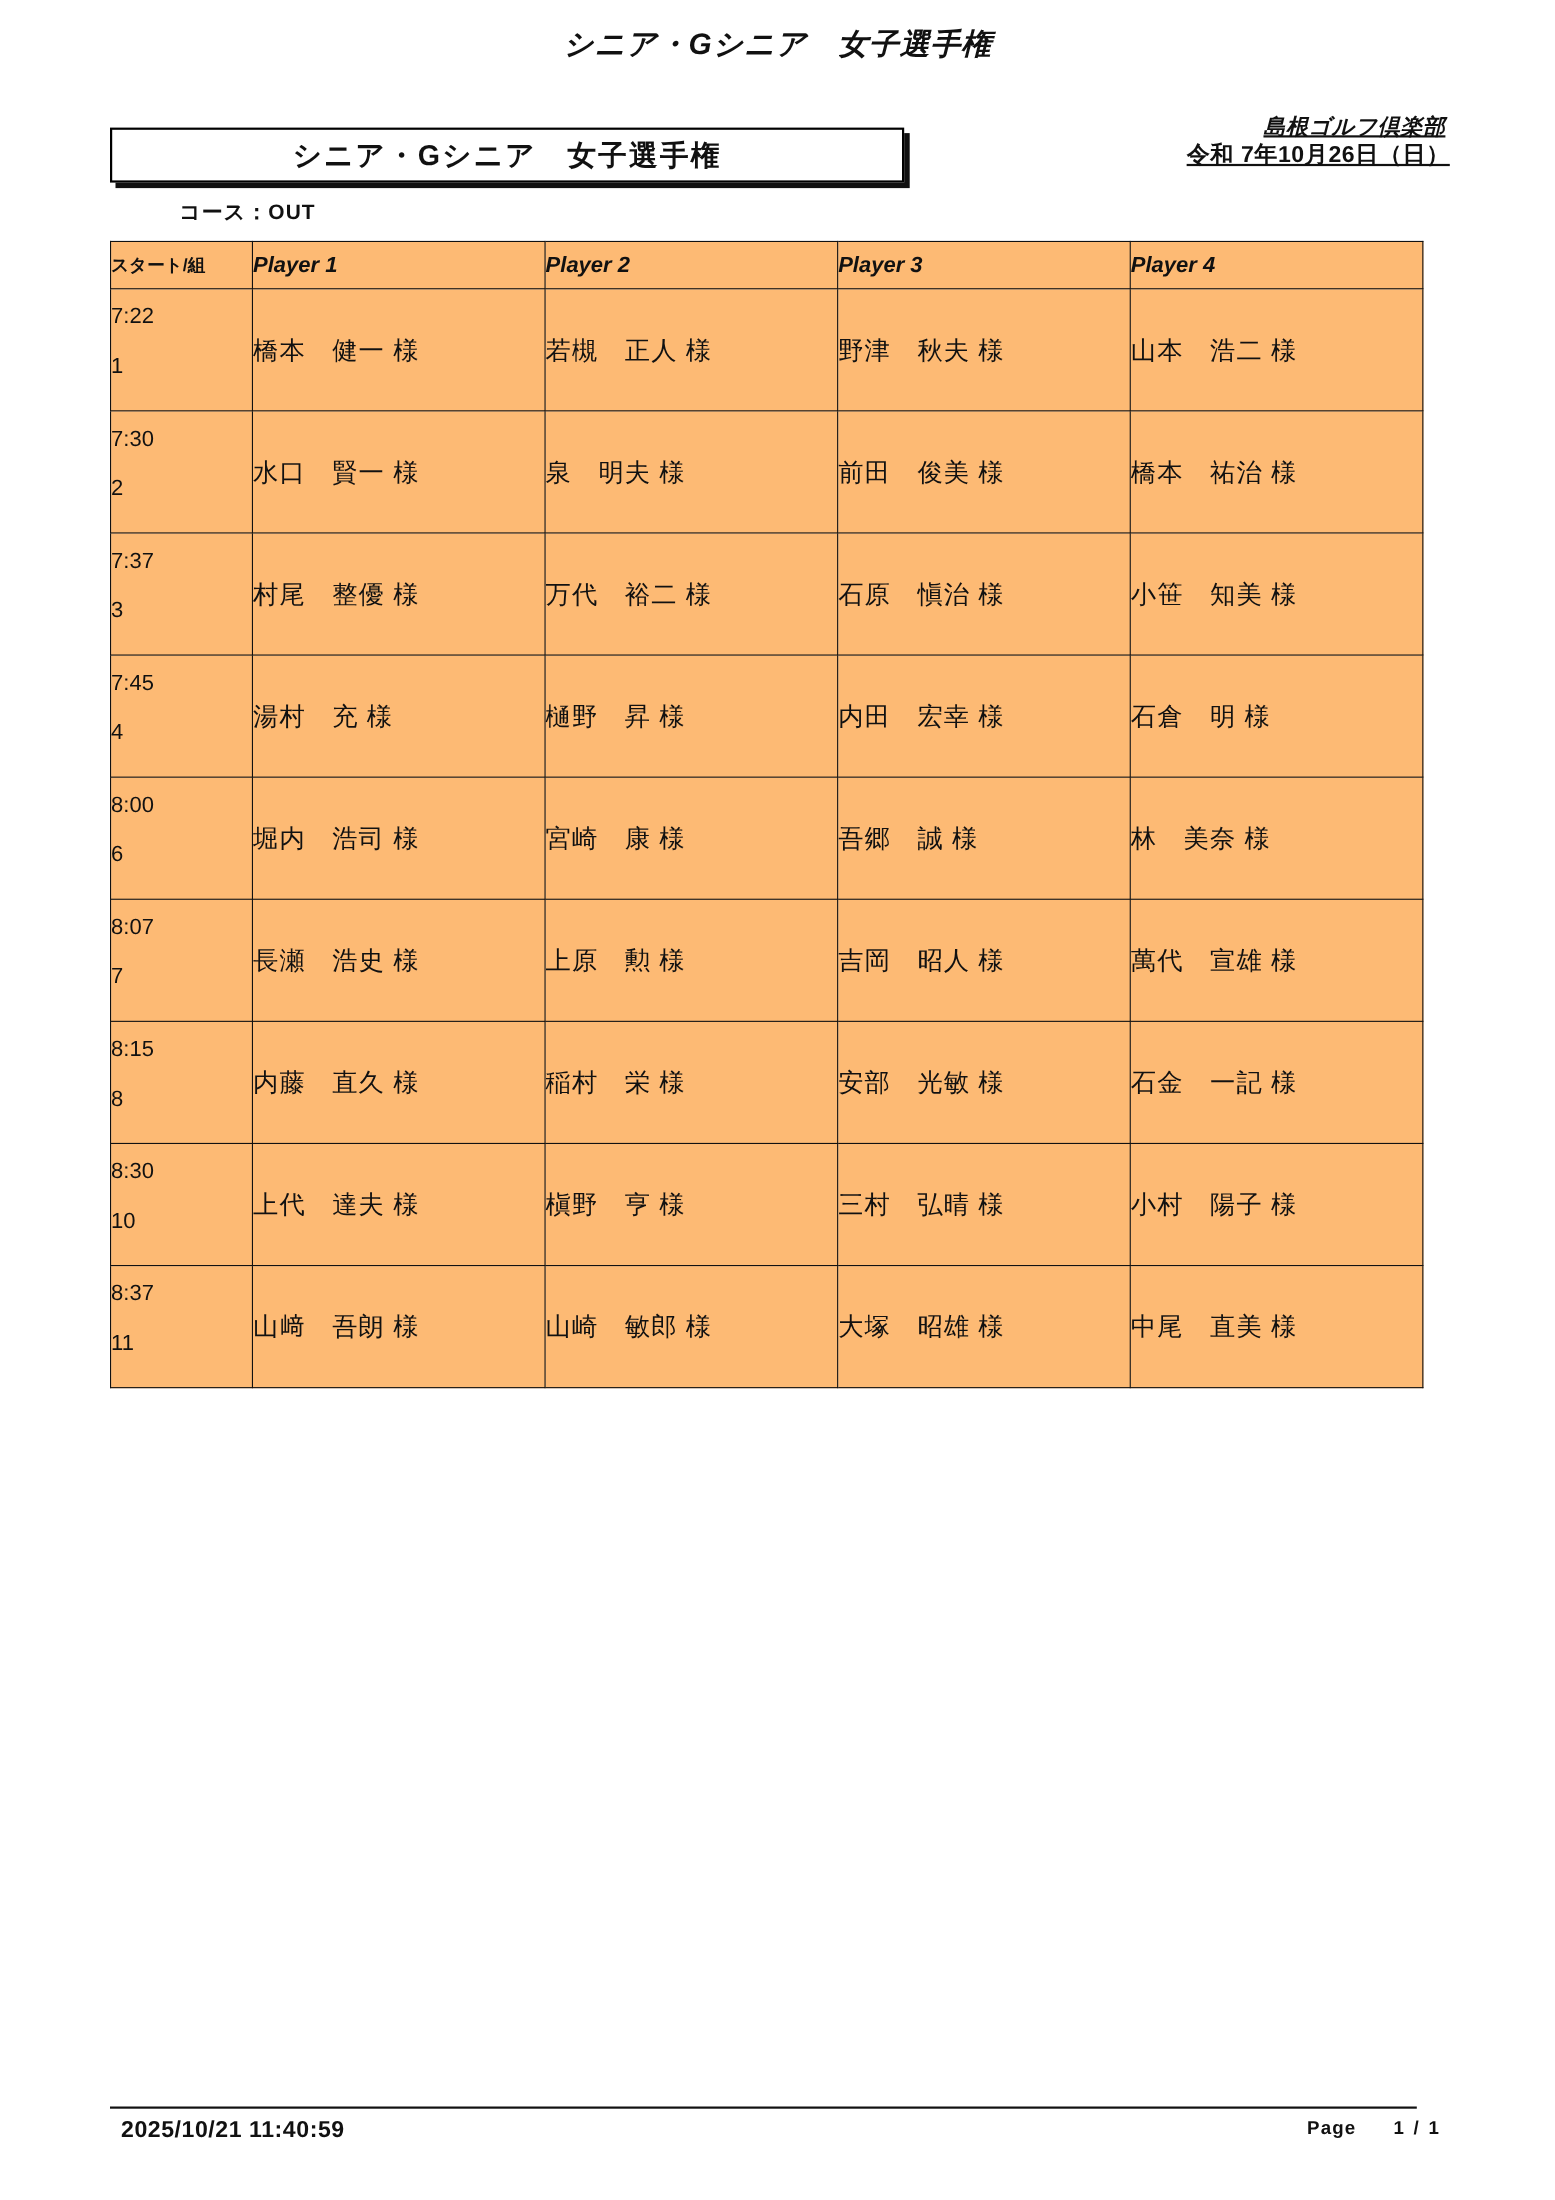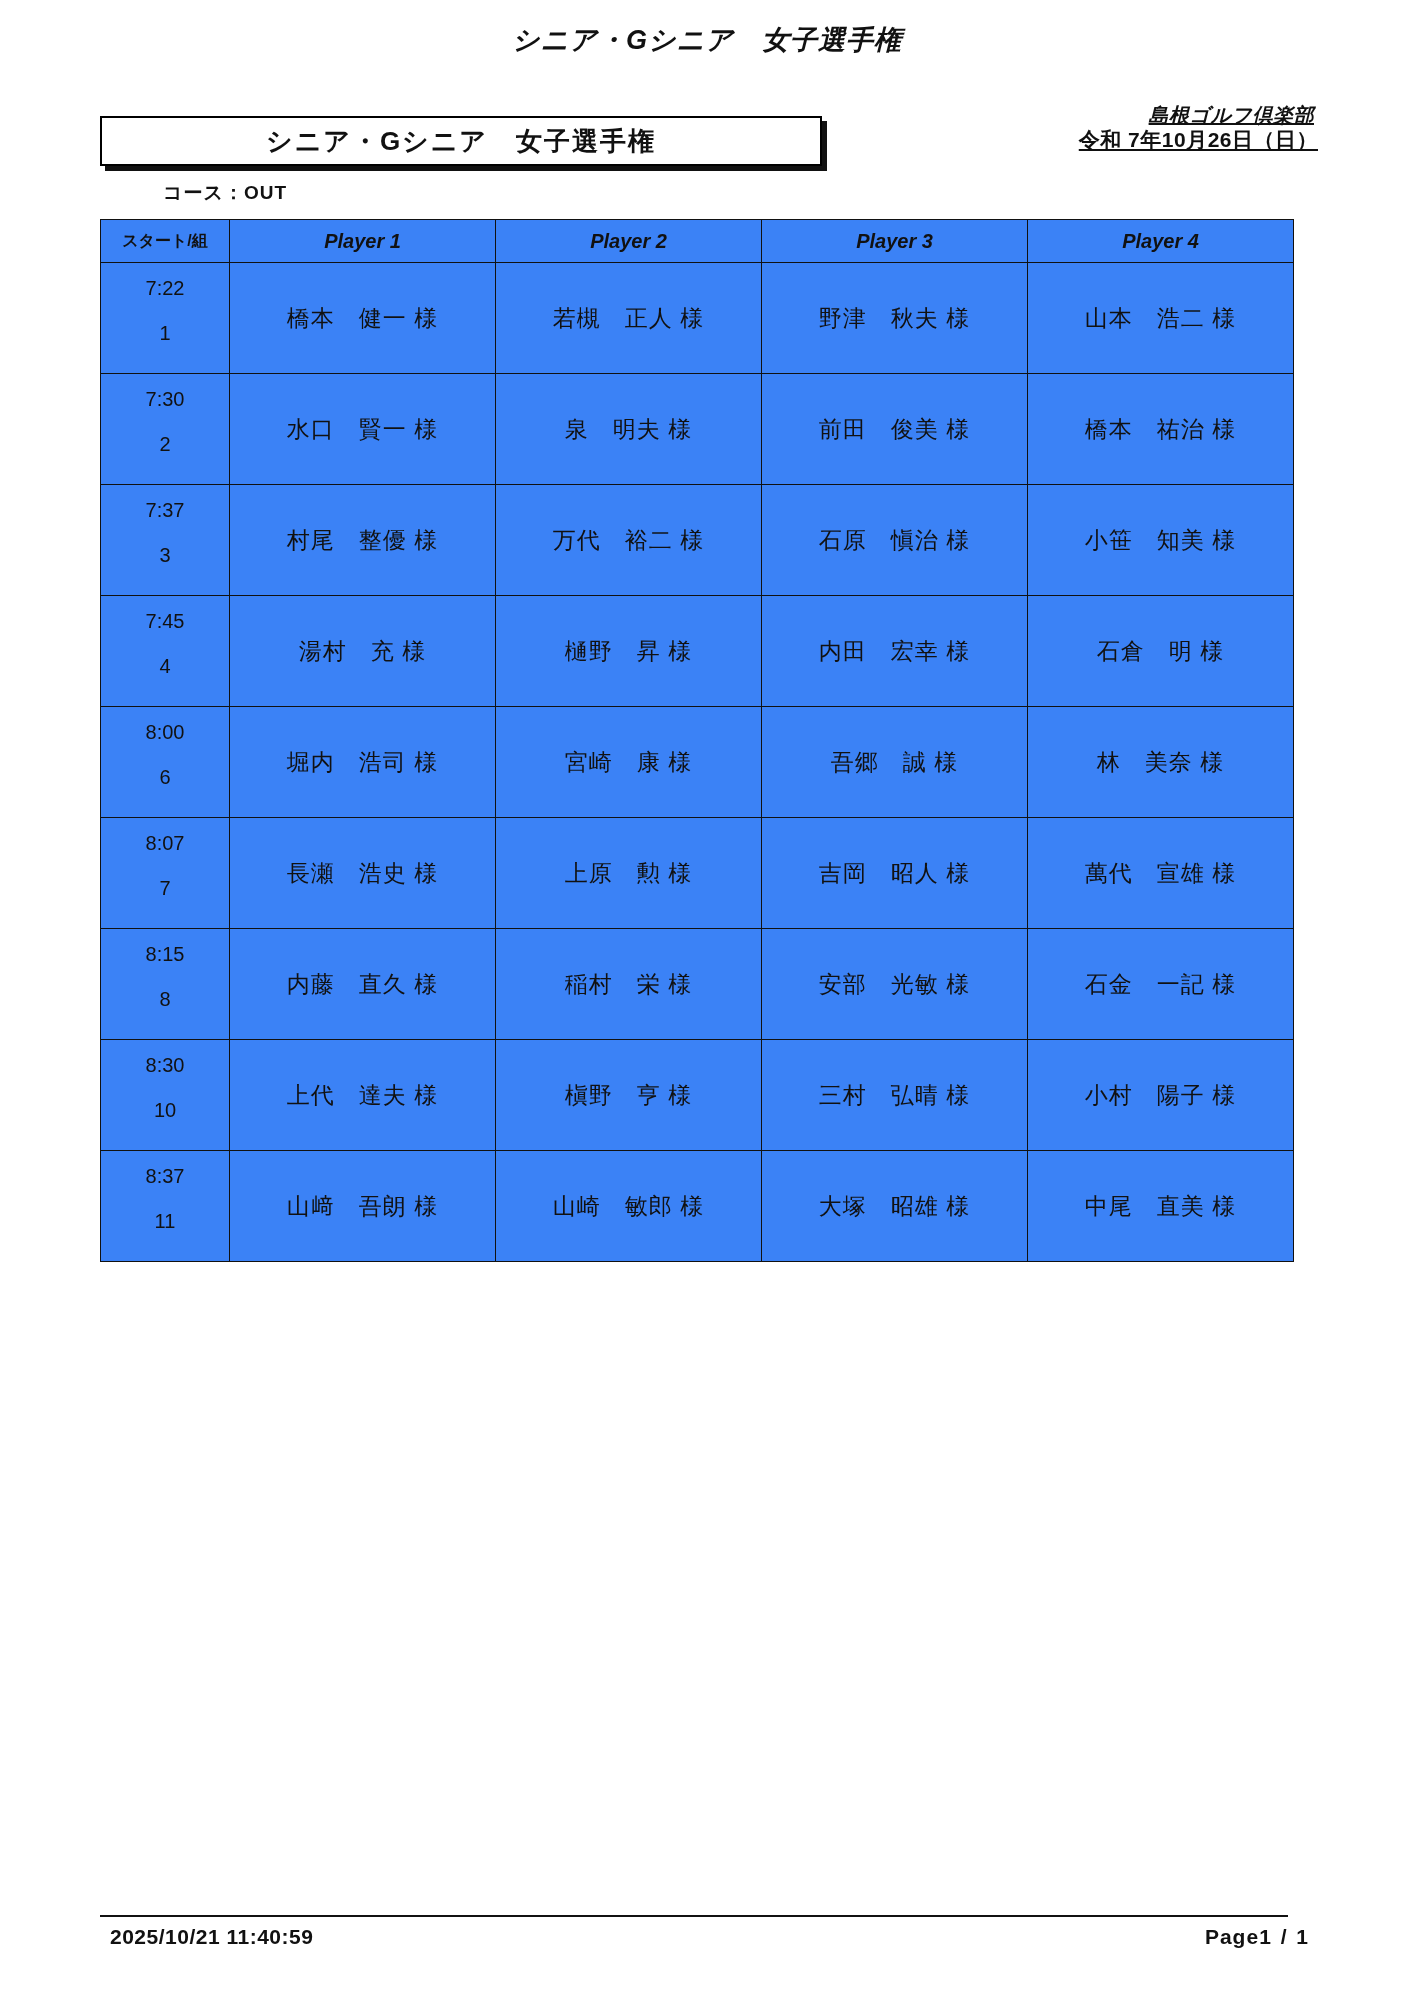--- a/index.html
+++ b/index.html
@@ -91,23 +91,23 @@
     position: absolute;
     left: 100px;
     top: 219px;
     width: 1188px;
     border-collapse: collapse;
     table-layout: fixed;
   }
   .tee-table th, .tee-table td {
     border: 1.5px solid #111;
     padding: 0;
-    text-align: center;
+    text-align: left;
     vertical-align: middle;
-    background: #3b82f6;
+    background: #fdba74;
   }
   .tee-table thead th {
     height: 42px;
     font-size: 20px;
     font-style: italic;
     font-weight: bold;
   }
   .tee-table thead th.col-start {
     font-size: 16px;
     font-style: normal;
@@ -152,24 +152,25 @@
     left: 110px;
     top: 1925px;
     font-size: 21px;
     font-weight: bold;
     letter-spacing: 0.5px;
   }
   .footer-right {
     position: absolute;
     right: 104px;
     top: 1925px;
-    font-size: 21px;
+    font-size: 17px;
     font-weight: bold;
     letter-spacing: 0.5px;
     display: flex;
+    gap: 34px;
   }
   .footer-right .pg-label { letter-spacing: 1px; }
   .footer-right .pg-num { letter-spacing: 2px; }
 </style>
 </head>
 <body>
 
 <div class="page">
 
   <div class="doc-header">シニア・Gシニア　女子選手権</div>

